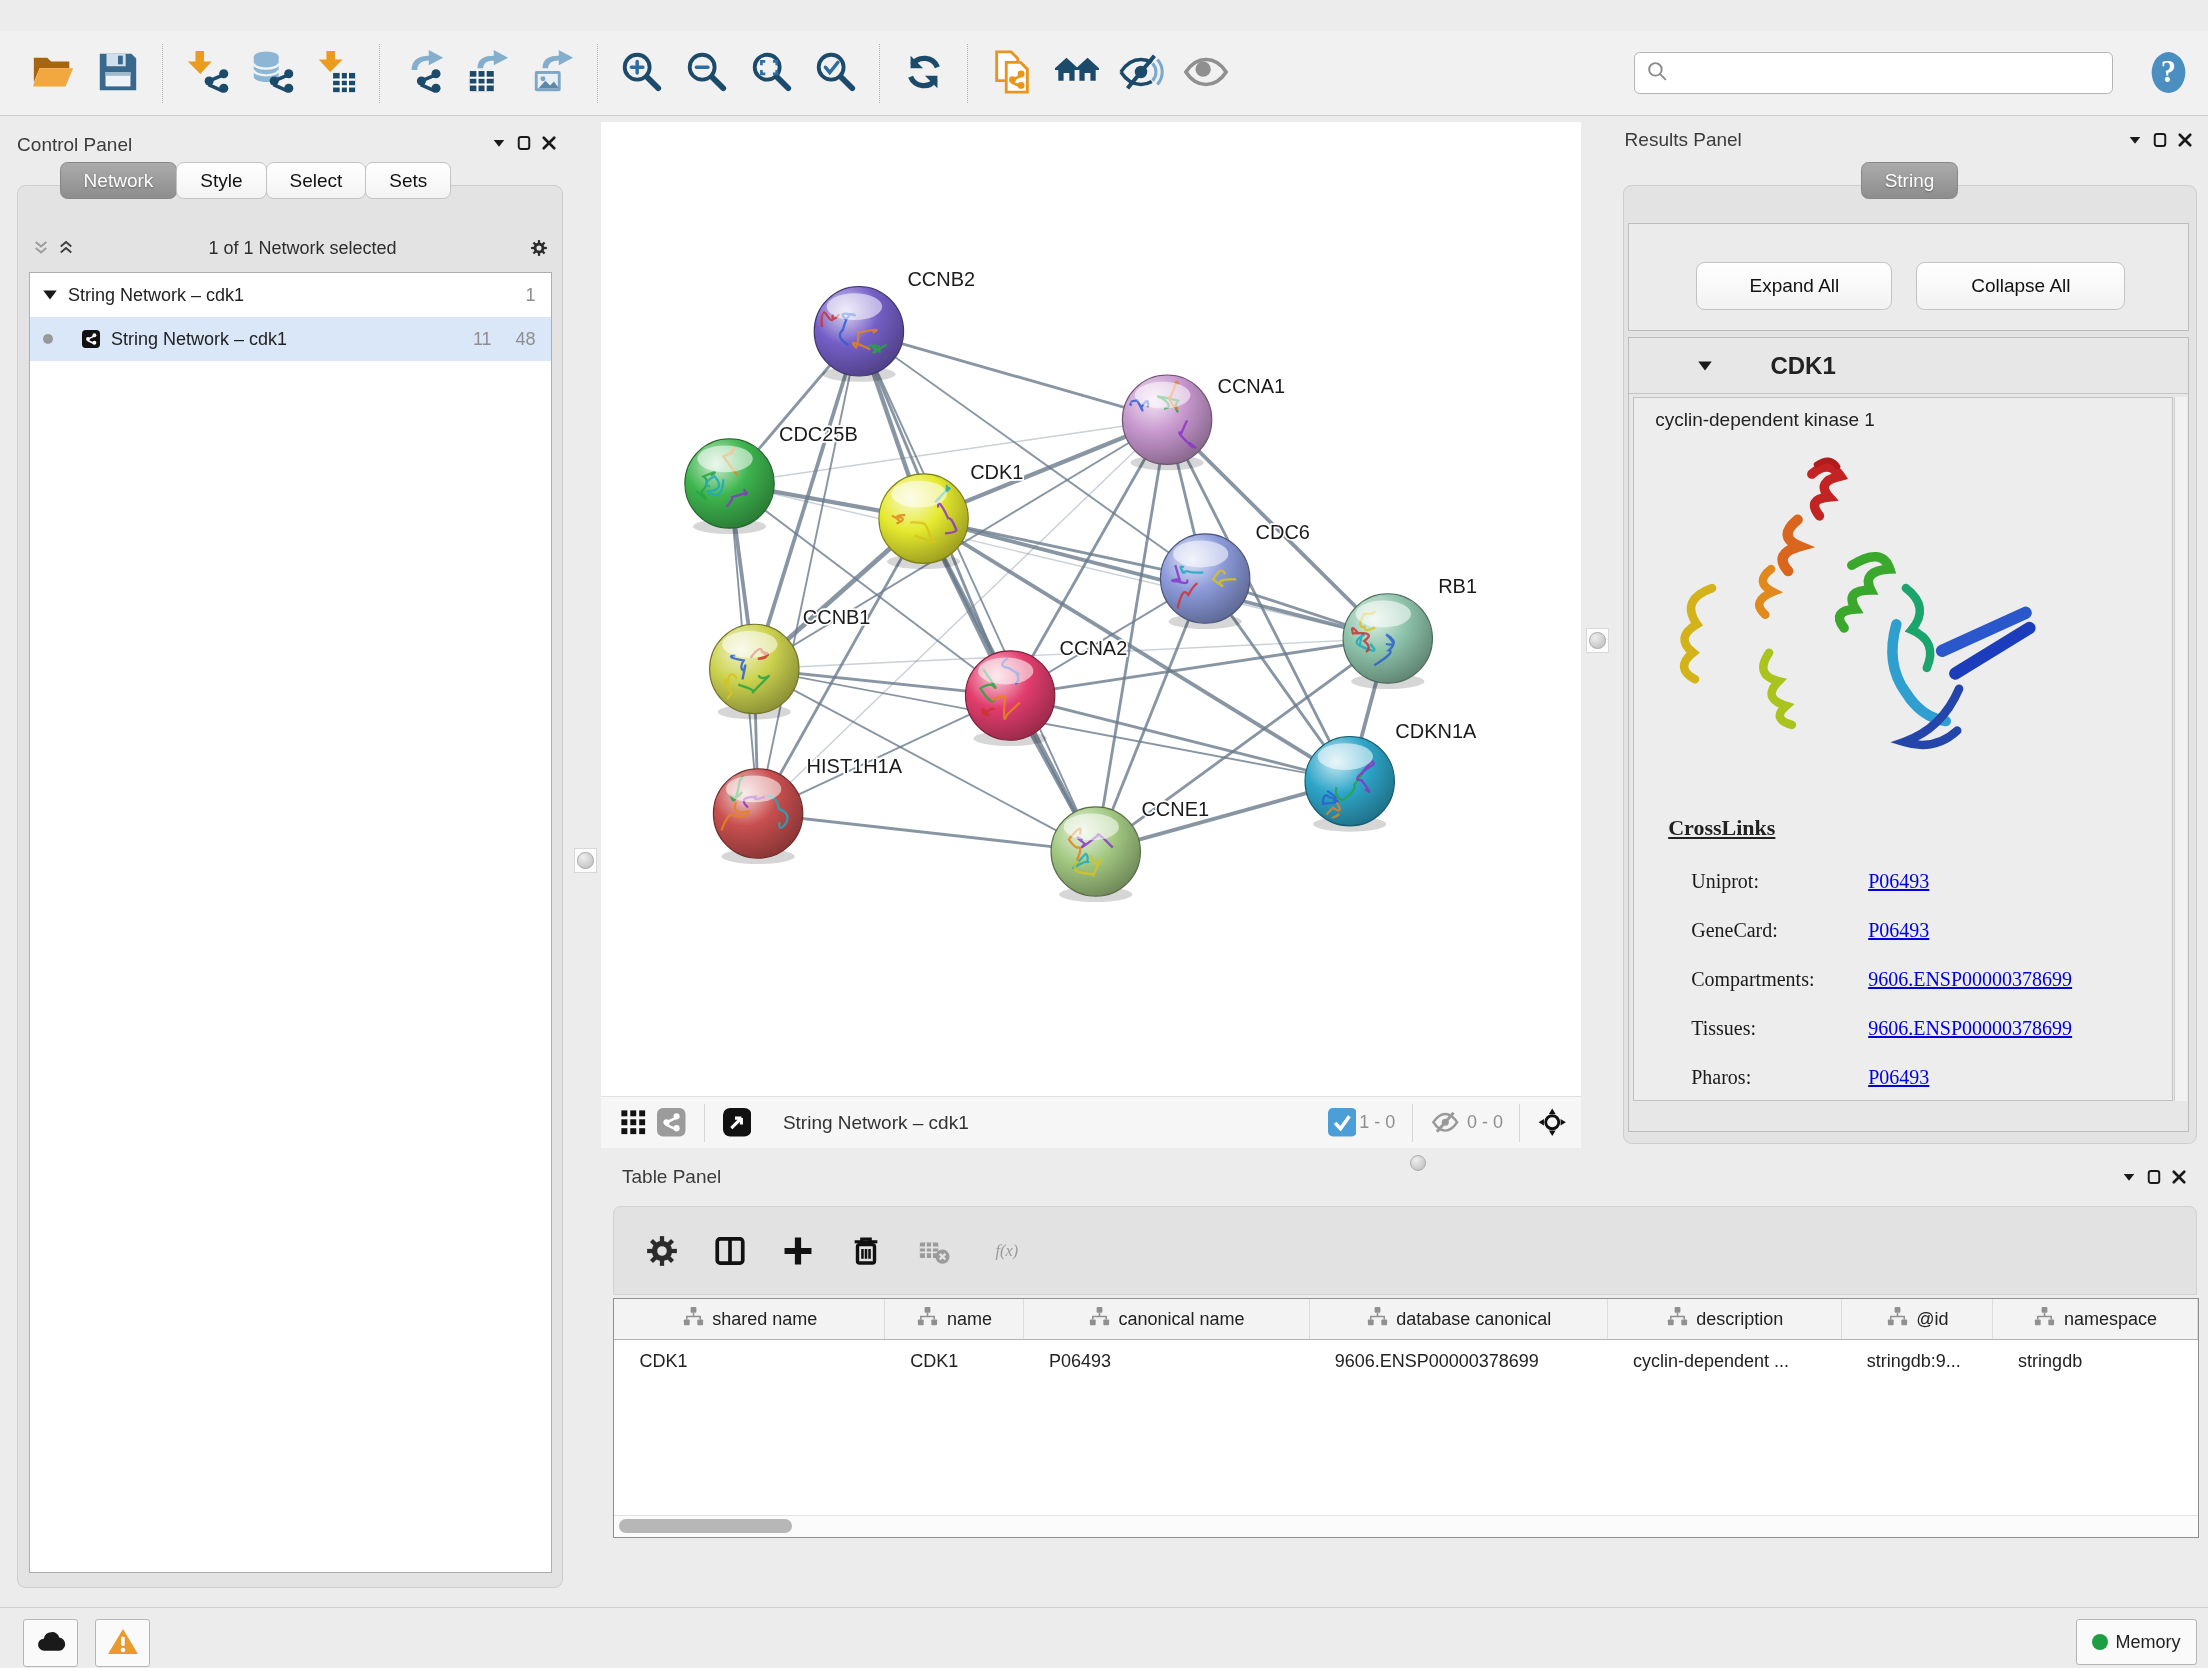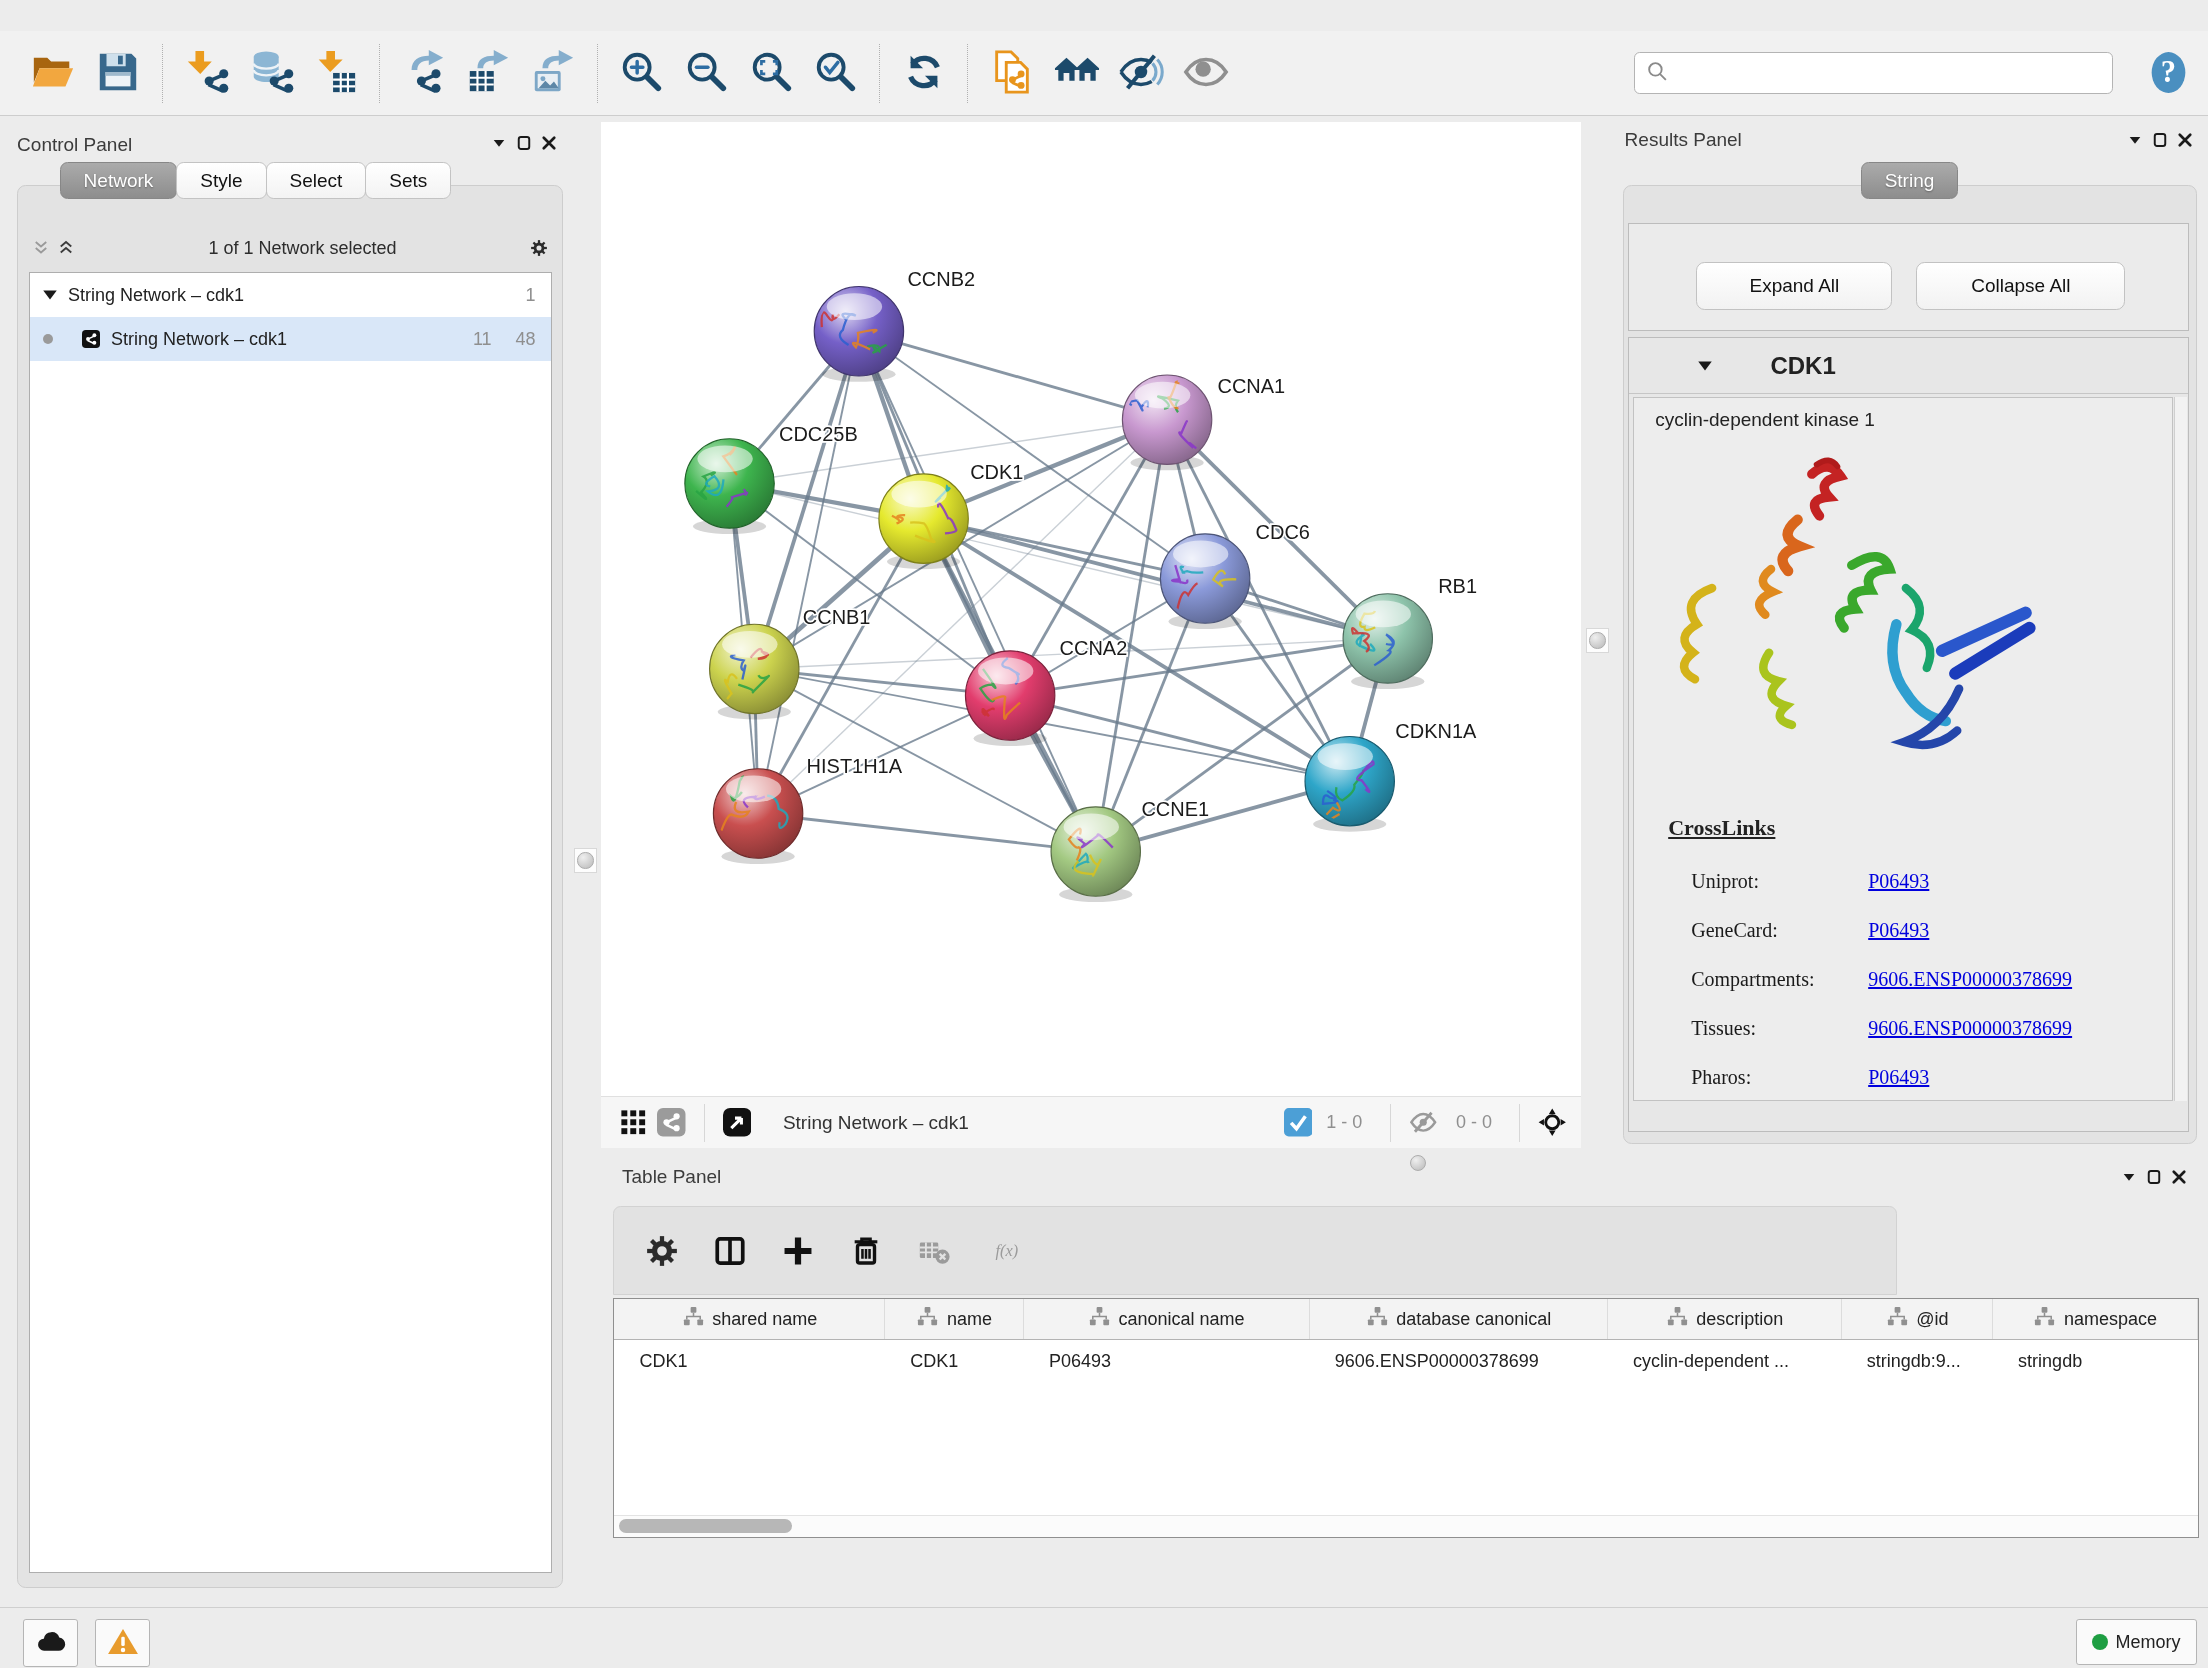--- a/index.html
+++ b/index.html
@@ -39,21 +39,21 @@
   .net-row{position:relative;height:44px;font-size:18px;display:flex;align-items:center;}
   .net-row .cnt{position:absolute;color:#8f8f8f;}
   .row-sel{background:#d9e7f8;}
   
   .canvas{position:absolute;left:601px;top:122px;width:980px;height:974px;background:#fff;}
   .net-footer{position:absolute;left:601px;top:1096px;width:980px;height:51px;background:#f6f6f6;
     border-top:1px solid #e0e0e0;display:flex;align-items:center;}
   .nf-ico{display:inline-flex;align-items:center;justify-content:center;width:38px;height:38px;cursor:pointer;}
   .nf-ico svg{width:28.5px;height:28.5px;}
   .nf-sep{width:0;height:38px;border-left:1px solid #d7d7d7;margin:0 13.3px;}
-  .nf-count{font-size:18px;color:#8f8f8f;margin:0 14px;}
+  .nf-count{font-size:18px;color:#8f8f8f;margin:0 3px;}
   
   .btn{border:1px solid #c2c2c2;border-radius:8.6px;background:linear-gradient(#ffffff,#f2f2f2);
     font-size:19px;color:#111;cursor:pointer;font-family:inherit;}
   .serif{font-family:"Liberation Serif",serif;}
   .xlink{color:#0000de;text-decoration:underline;cursor:pointer;}
   
   .tp-toolbar{position:absolute;background:#e2e2e2;border:1px solid #d2d2d2;border-radius:7.6px 7.6px 0 0;}
   .tp-ico{display:inline-flex;align-items:center;justify-content:center;width:49px;height:49px;cursor:pointer;}
   .tp-ico svg{width:34px;height:34px;}
   .grid-table{position:absolute;background:#fff;border:1px solid #8f8f8f;overflow:hidden;}
@@ -798,21 +798,21 @@
           <svg viewBox="0 0 24 24">
             <rect x="5" y="4" width="14" height="16" rx="3" fill="none" stroke="#1a1a1a" stroke-width="2.6"></rect>
           </svg>
         </span>
       <span class="pc">
           <svg viewBox="0 0 24 24">
             <path d="M5 5l14 14M19 5L5 19" stroke="#1a1a1a" stroke-width="3.6" stroke-linecap="round"></path>
           </svg>
         </span>
     </div>
-    <div class="tp-toolbar" style="left:12.4px;top:53px;width:1284px;height:89px;box-sizing:border-box;">
+    <div class="tp-toolbar" style="left:12.4px;top:53px;width:1584px;height:89px;box-sizing:border-box;">
       <div style="display:flex;align-items:center;height:100%;padding-left:23px;gap:19px;">
         <span class="tp-ico">
             <svg viewBox="0 0 24 24">
               <g fill="#2b2b2b">
                 <rect x="10.5" y="1.5" width="3" height="5"></rect>
                 <rect x="10.5" y="17.5" width="3" height="5"></rect>
                 <rect x="10.5" y="1.5" width="3" height="5" transform="rotate(45 12 12)"></rect>
                 <rect x="10.5" y="17.5" width="3" height="5" transform="rotate(45 12 12)"></rect>
                 <rect x="10.5" y="1.5" width="3" height="5" transform="rotate(90 12 12)"></rect>
                 <rect x="10.5" y="17.5" width="3" height="5" transform="rotate(90 12 12)"></rect>

